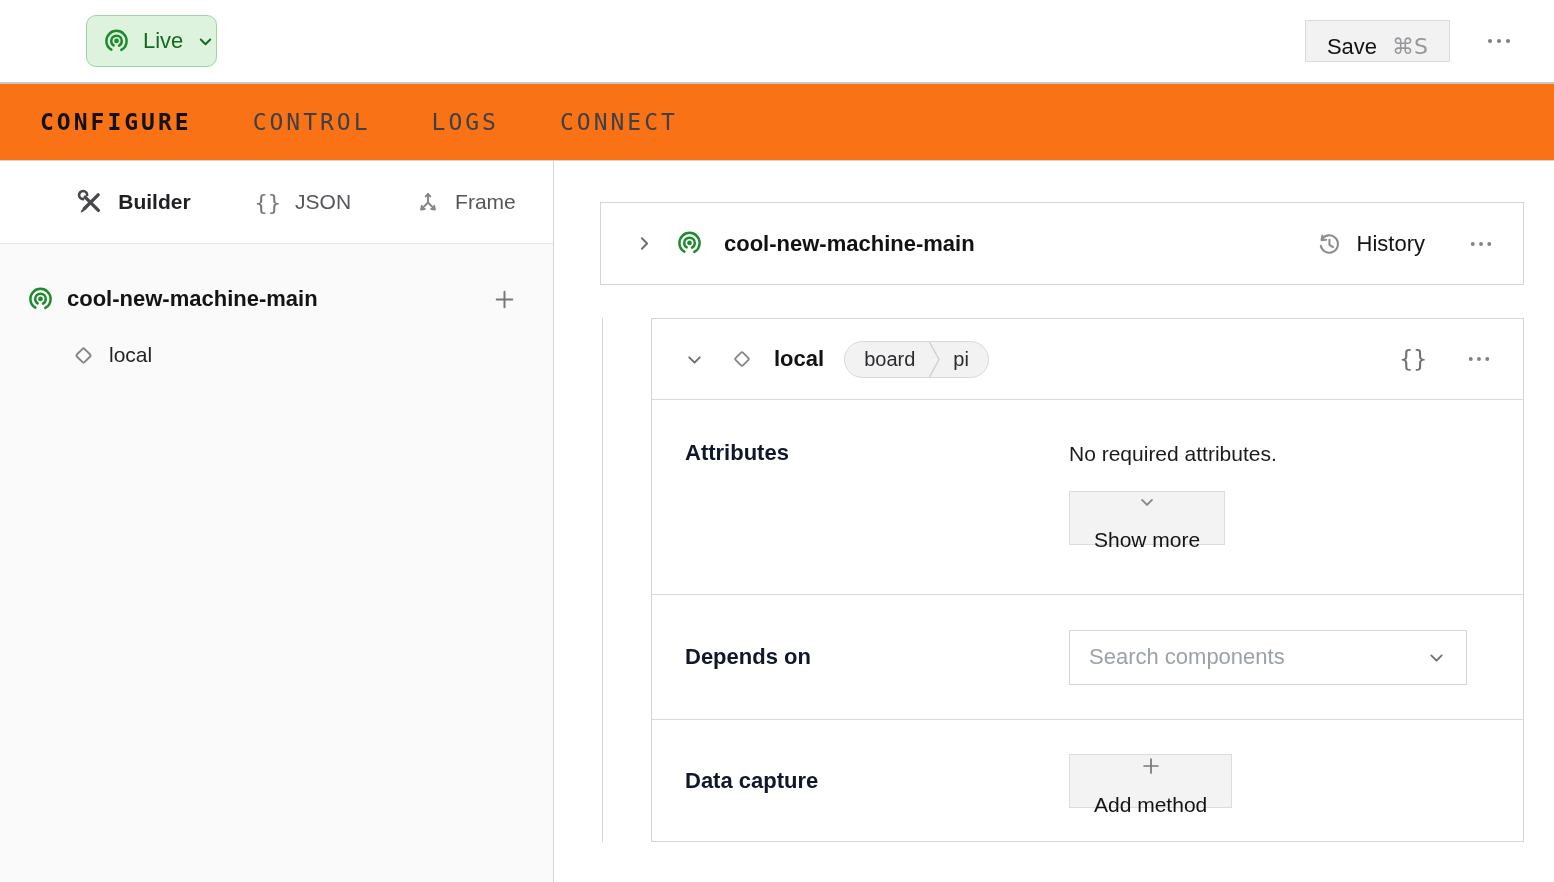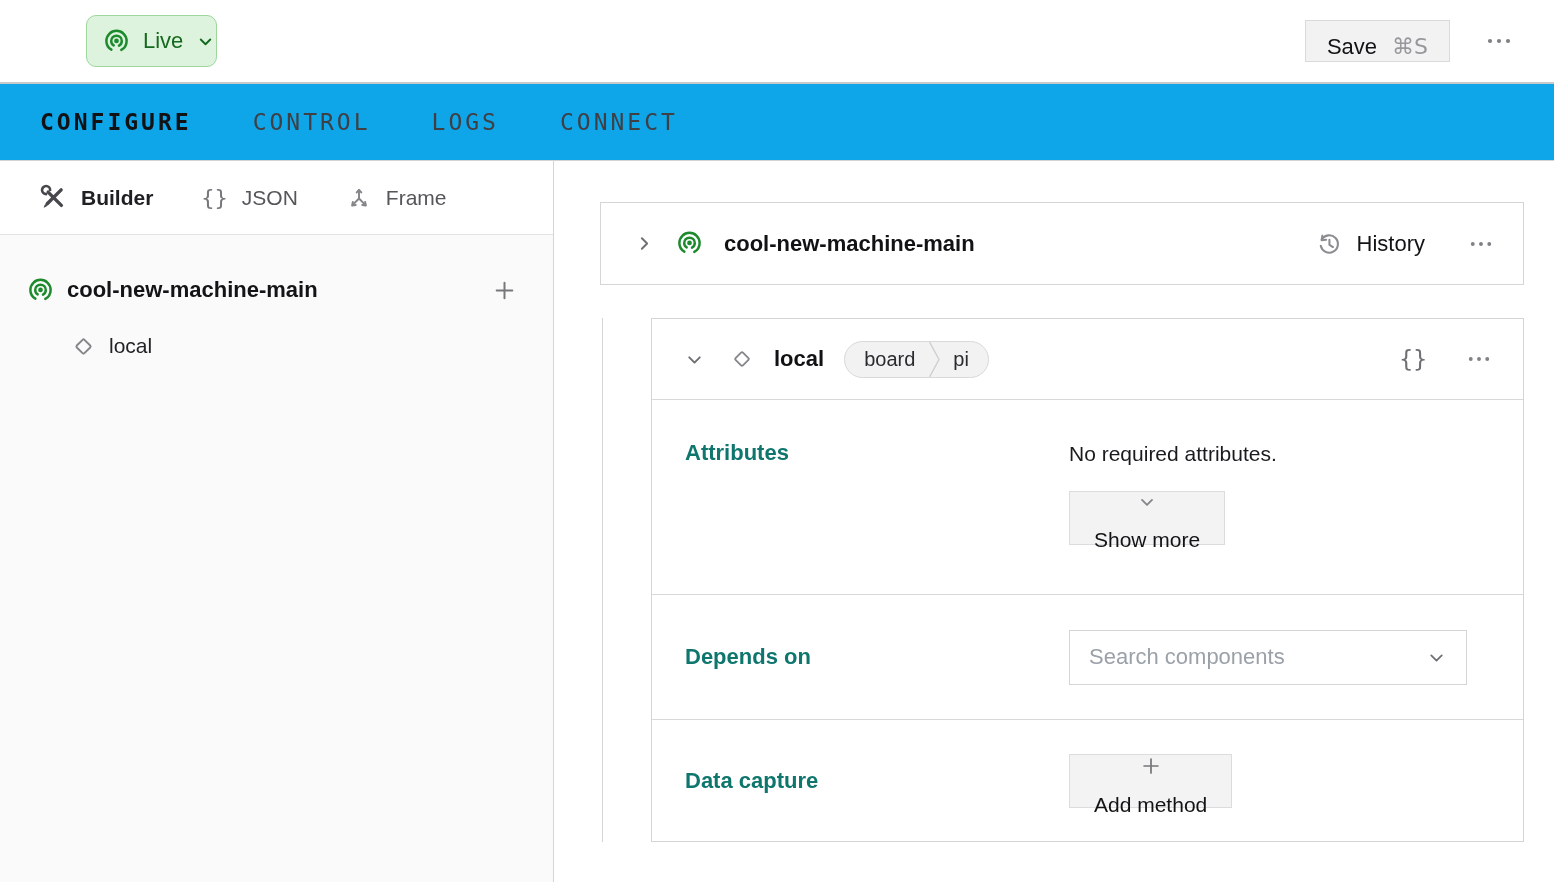--- a/index.html
+++ b/index.html
@@ -29,36 +29,36 @@
     margin-left:auto; display:flex; gap:15px;
     height:42px; padding:13px 21px;
     background:#f2f2f3; border:1px solid #dadadc;
     font-size:22px; color:#121214; cursor:pointer;
   }
   .save-shortcut { color:#97979c; font-family:"DejaVu Sans", sans-serif; }
   .kebab { color:#808085; cursor:pointer; }
 
   
   .tabbar {
-    height:79px; background:#0ea5e9;
+    height:79px; background:#f97316;
     border-top:2px solid #c9c9cb; border-bottom:1px solid #d3d3d5;
     display:flex; align-items:center; padding-left:40px; gap:61px;
     font-family:"DejaVu Sans Mono", monospace;
     font-size:23px; letter-spacing:3px; color:#3f3f44;
   }
   .tab { cursor:pointer; }
   .tab.active { font-weight:bold; color:#121214; }
 
   
   .content { display:flex; height:721px; }
 
   .sidebar { width:554px; border-right:1px solid #d5d5d7; display:flex; flex-direction:column; background:#fff; }
   .mode-row {
-    height:74px; border-bottom:1px solid #e3e3e5;
-    display:flex; align-items:center; padding-left:40px; gap:48px; background:#fff;
+    height:83px; border-bottom:1px solid #e3e3e5;
+    display:flex; align-items:center; padding-left:40px; gap:64px; background:#fff;justify-content:center;
   }
   .mode { display:flex; align-items:center; gap:14px; font-size:21px; color:#55555a; cursor:pointer; }
   .mode .braces-glyph { font-family:"DejaVu Sans Mono", monospace; font-size:22px; color:#76767b; }
   .mode.active { color:#202024; font-weight:bold; }
   .tree { flex:1; background:#fafafa; padding-top:27px; }
   .tree-row { display:flex; align-items:center; height:56px; cursor:pointer; }
   .tree-part { padding:0 36px 0 27px; }
   .tree-part .tree-label { margin-left:13px; font-size:22px; font-weight:bold; color:#141416; }
   .plus-btn { margin-left:auto; cursor:pointer; }
   .tree-comp { padding-left:70px; }
@@ -91,21 +91,21 @@
     margin-left:20px; display:flex; align-items:center; height:37px;
     border:1px solid #d9d9db; border-radius:19px; background:#f2f2f3;
     font-size:20px; color:#2b2b2f; overflow:hidden;
   }
   .pill-seg-type { padding:0 13px 0 19px; }
   .pill-seg-model { padding:0 19px 0 12px; }
   .braces-btn { margin-left:auto; font-family:"DejaVu Sans Mono", monospace; font-size:23px; color:#6f6f74; cursor:pointer; }
   .comp-kebab { margin-left:38px; }
 
   .comp-section { display:flex; padding-left:33px; padding-right:30px; border-bottom:1px solid #d9d9db; }
-  .section-label { width:384px; flex-shrink:0; font-size:22px; font-weight:bold; color:#0f766e; }
+  .section-label { width:384px; flex-shrink:0; font-size:22px; font-weight:bold; color:#0f172a; }
   .section-attributes { height:195px; padding-top:40px; align-items:flex-start; }
   .empty-text { font-size:21px; color:#1b1b1e; padding-top:2px; }
   .btn-light {
     display:inline-flex; align-items:center; gap:16px; height:54px; padding:0 24px;
     background:#f3f3f4; border:1px solid #dcdcde; font-size:21px; color:#131316; cursor:pointer;flex-direction:column;
   }
   .show-more { margin-top:25px; }
   .section-depends { height:125px; align-items:center; }
   .select-box {
     width:398px; height:55px; border:1px solid #d5d5d7; background:#fff;

